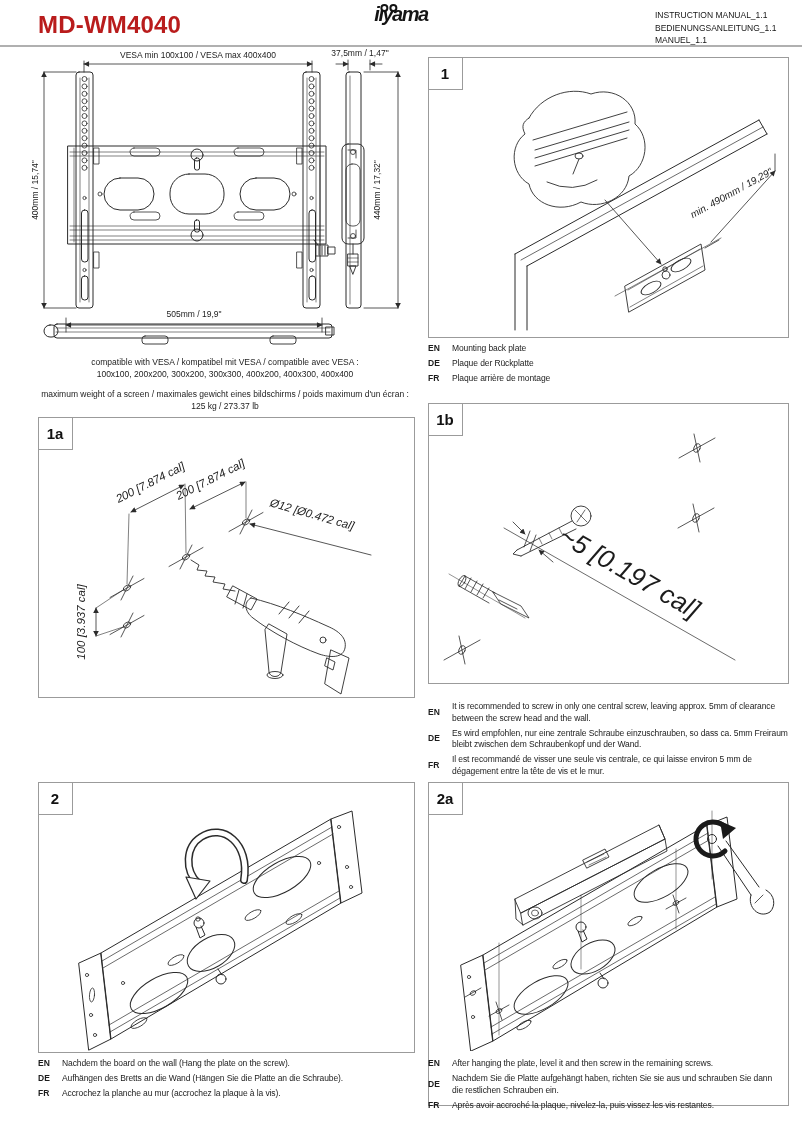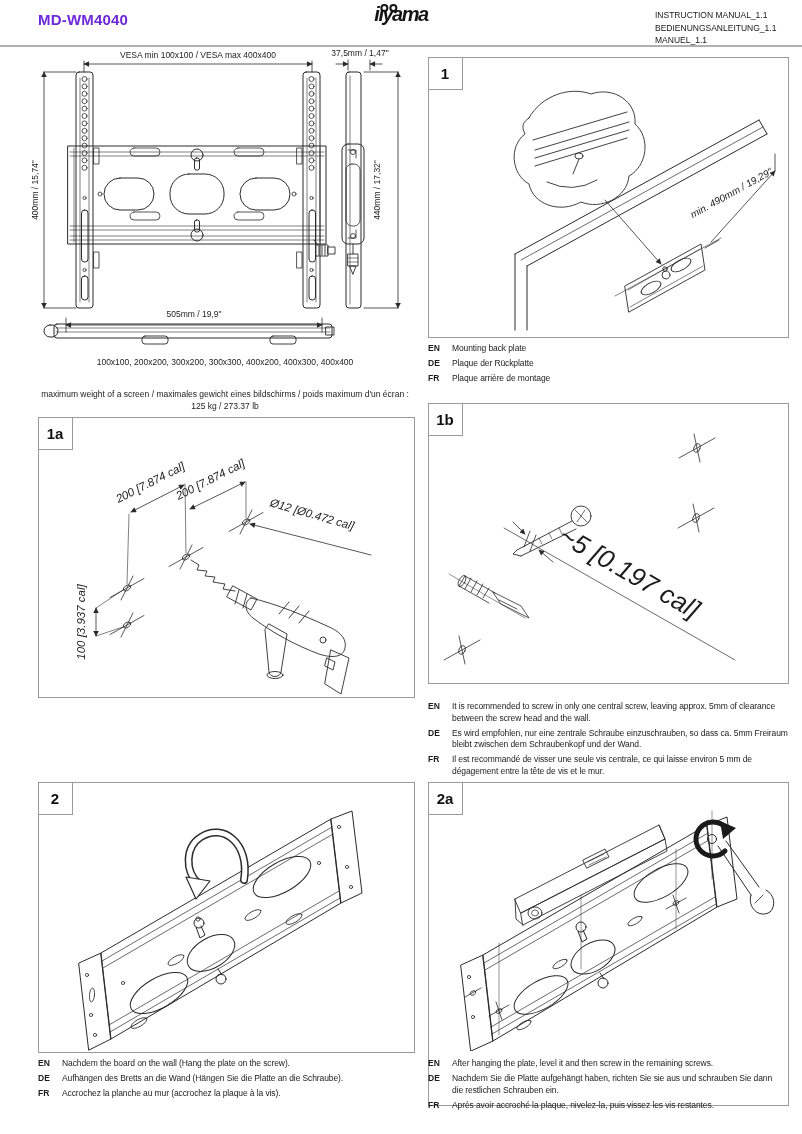--- a/index.html
+++ b/index.html
@@ -1,27 +1,27 @@
 <!DOCTYPE html>
 <html><head>
 <meta charset="utf-8">
 <style>
   html,body{margin:0;padding:0;background:#fff;}
   body{width:802px;height:1134px;position:relative;font-family:"Liberation Sans","DejaVu Sans",sans-serif;color:#111;}
   .abs{position:absolute;}
-  .hdr-title{left:38px;top:11px;font-size:15px;font-weight:bold;letter-spacing:.2px;color:#6d28d9;}
+  .hdr-title{left:38px;top:11px;font-size:24px;font-weight:bold;letter-spacing:.2px;color:#b91c1c;}
   .logo{left:50%;top:3px;transform:translateX(-50%);font-size:20px;font-weight:bold;font-style:italic;letter-spacing:-1.5px;color:#141414;position:absolute;}
   .logo .ring{position:absolute;width:4px;height:4px;border:2px solid #141414;border-radius:50%;background:#fff;top:1px;}
   .ring1{left:6px;} .ring2{left:15px;}
   .hdr-refs{left:655px;top:9px;font-size:8.5px;line-height:12.5px;color:#161616;}
   .rule{left:0;top:45px;width:802px;height:1.5px;background:#b0b0b0;}
   .panel{position:absolute;border:1.5px solid #9b9b9b;background:#fff;box-sizing:border-box;}
   .panel-num{position:absolute;left:-1.5px;top:-1.5px;width:33px;height:31px;border:1.5px solid #9b9b9b;background:#fff;display:flex;align-items:center;justify-content:center;font-weight:bold;font-size:15px;color:#111;}
   .cap{position:absolute;font-size:8.5px;line-height:11.5px;color:#1c1c1c;}
-  .cap-row{display:flex;margin-bottom:3.5px;}
+  .cap-row{display:flex;margin-bottom:3.5px;align-items:center;}
   .cap-lang{font-weight:bold;width:24px;flex:none;}
   .cap-text{letter-spacing:-.1px;}
   .note{position:absolute;text-align:center;font-size:8.5px;line-height:12px;color:#1c1c1c;}
   svg{display:block;}
   svg text{font-family:"Liberation Sans","DejaVu Sans",sans-serif;fill:#1c1c1c;}
   .dt{font-size:8.5px;}
   .di{font-size:10px;font-style:italic;}
   .di2{font-size:11.5px;font-style:italic;}
   .dbig{font-size:26px;font-style:italic;}
 </style>
@@ -185,20 +185,21 @@
     </g>
   </g>
   <text class="dt" x="168" y="10" text-anchor="middle">VESA min 100x100 / VESA max 400x400</text>
   <text class="dt" x="330" y="8" text-anchor="middle">37,5mm / 1,47"</text>
   <text class="dt" transform="translate(8,142) rotate(-90)" text-anchor="middle">400mm / 15,74"</text>
   <text class="dt" transform="translate(350,142) rotate(-90)" text-anchor="middle">440mm / 17,32"</text>
   <text class="dt" x="164" y="269" text-anchor="middle">505mm / 19,9"</text>
 </svg>
 
 <div class="note" style="left:30px;top:356px;width:390px;">
+  <div>compatible with VESA / kompatibel mit VESA / compatible avec VESA :</div>
   <div>100x100, 200x200, 300x200, 300x300, 400x200, 400x300, 400x400</div>
 </div>
 <div class="note" style="left:10px;top:388px;width:430px;">
   <div>maximum weight of a screen / maximales gewicht eines bildschirms / poids maximum d'un écran :</div>
   <div>125 kg / 273.37 lb</div>
 </div>
 
 <div class="panel" style="left:428px;top:57px;width:361px;height:281px;">
   <div class="panel-num">1</div>
   <svg width="358" height="278" viewBox="0 0 358 278">

